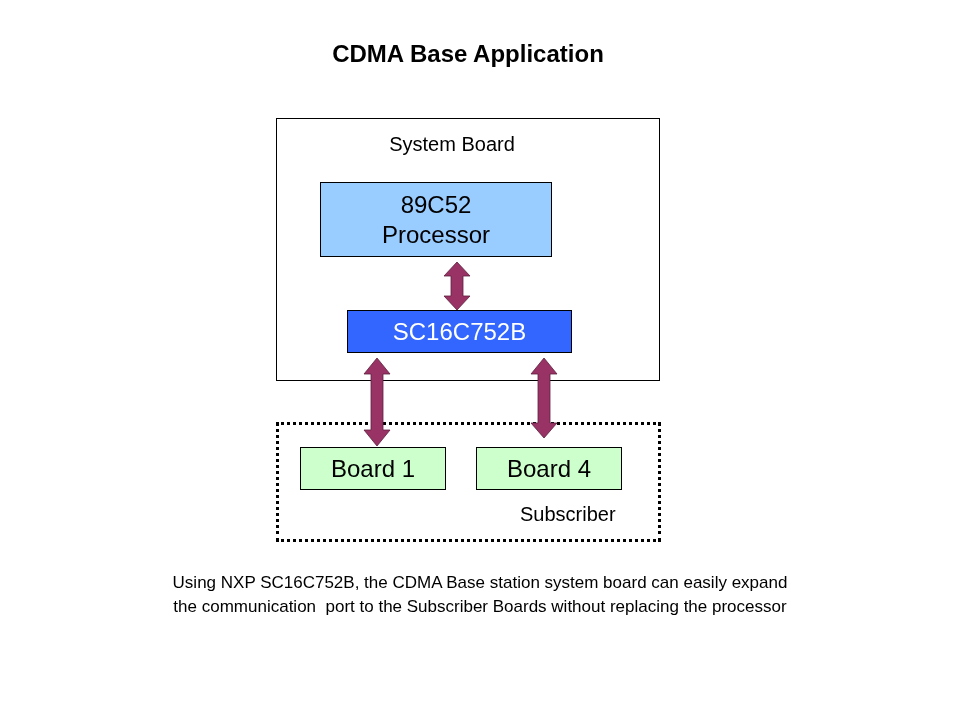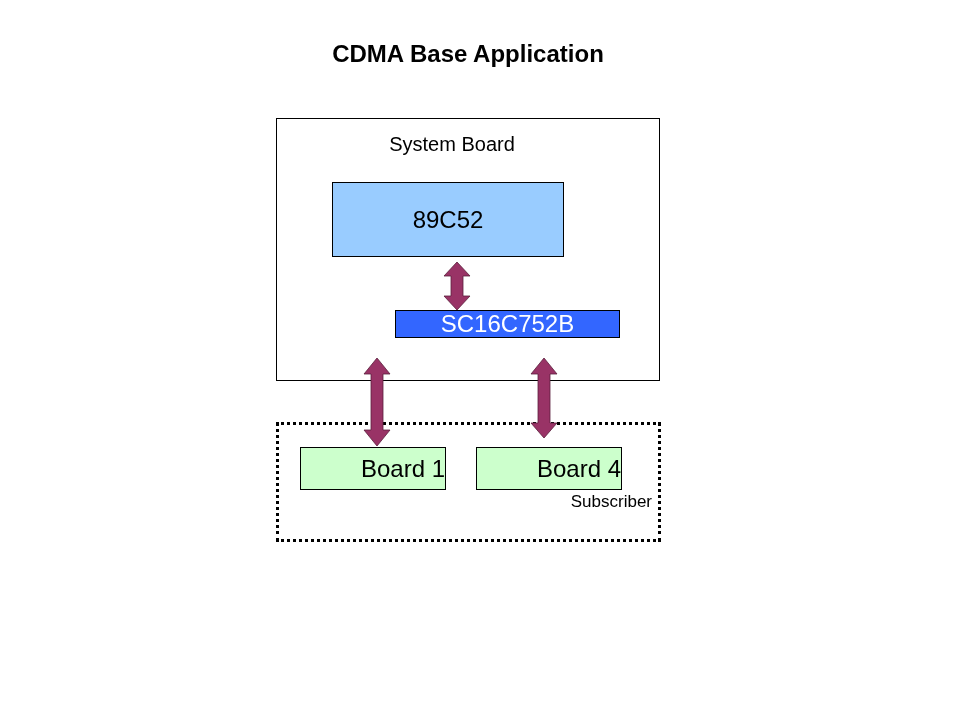--- a/index.html
+++ b/index.html
@@ -16,63 +16,64 @@
     }
     .system-board {
       left: 276px; top: 118px; width: 384px; height: 263px;
       border: 1px solid #000; box-sizing: border-box;
     }
     .system-label {
       left: 366px; top: 133px; width: 172px; text-align: center;
       font-size: 20px;
     }
     .proc-box {
-      left: 332px; top: 182px; width: 232px; height: 75px;
+      left: 320px; top: 182px; width: 232px; height: 75px;
       background: #99ccff; border: 1px solid #000; box-sizing: border-box;
       display: flex; flex-direction: column; align-items: center; justify-content: center;
       font-size: 24px; line-height: 30px;
     }
     .uart-box {
-      left: 347px; top: 310px; width: 225px; height: 28px;
+      left: 347px; top: 310px; width: 225px; height: 43px;
       background: #3366ff; border: 1px solid #000; box-sizing: border-box;
       display: flex; align-items: center; justify-content: center;
-      font-size: 24px; color: #ffffff; margin-left: 48px;
+      font-size: 24px; color: #ffffff;
     }
     .subscriber {
       left: 276px; top: 422px; width: 385px; height: 120px;
       border: 3px dotted #000; box-sizing: border-box;
     }
     .board-box {
       top: 447px; height: 43px; width: 146px;
       background: #ccffcc; border: 1px solid #000; box-sizing: border-box;
-      display: flex; align-items: center; justify-content: flex-end;
+      display: flex; align-items: center; justify-content: center;
       font-size: 24px;
     }
     .board1 { left: 300px; }
     .board2 { left: 476px; }
     .subscriber-label {
-      left: 520px; top: 492px; width: 132px; text-align: right;
-      font-size: 17px;
+      left: 520px; top: 503px; width: 132px; text-align: left;
+      font-size: 20px;
     }
     .caption {
       left: 60px; width: 840px; top: 571px; text-align: center;
       font-size: 17px; line-height: 24px;
     }
     svg.arrows { position: absolute; left: 0; top: 0; width: 960px; height: 720px; pointer-events: none; }
   </style>
 </head>
 <body>
 
 <div class="abs title">CDMA Base Application</div>
 
 <div class="abs system-board"></div>
 <div class="abs system-label">System Board</div>
 
 <div class="abs proc-box" style="background: rgb(153, 204, 255);">
   <span>89C52</span>
+  <span>Processor</span>
 </div>
 
 <div class="abs uart-box" style="background: rgb(51, 102, 255);">
   <span>SC16C752B</span>
 </div>
 
 <div class="abs subscriber"></div>
 
 <div class="abs board-box board1" style="background: rgb(204, 255, 204);">
   <span>Board 1</span>
@@ -83,13 +84,15 @@
 
 <div class="abs subscriber-label">Subscriber</div>
 
 <svg class="arrows" viewBox="0 0 960 720">
   <path class="darrow" d="M457,262 L470,276 L463,276 L463,296 L470,296 L457,310 L444,296 L451,296 L451,276 L444,276 Z" fill="#993366" stroke="#5a1f3c" stroke-width="0.8"></path>
   <path class="darrow" d="M377,358 L390,374 L383,374 L383,430 L390,430 L377,446 L364,430 L371,430 L371,374 L364,374 Z" fill="#993366" stroke="#5a1f3c" stroke-width="0.8"></path>
   <path class="darrow" d="M544,358 L557,374 L550,374 L550,423 L557,423 L544,438 L531,423 L538,423 L538,374 L531,374 Z" fill="#993366" stroke="#5a1f3c" stroke-width="0.8"></path>
 </svg>
 
 <div class="abs caption">
+  <div>Using NXP SC16C752B, the CDMA Base station system board can easily expand</div>
+  <div style="white-space:pre;">the communication  port to the Subscriber Boards without replacing the processor</div>
 </div>
 
 </body></html>

